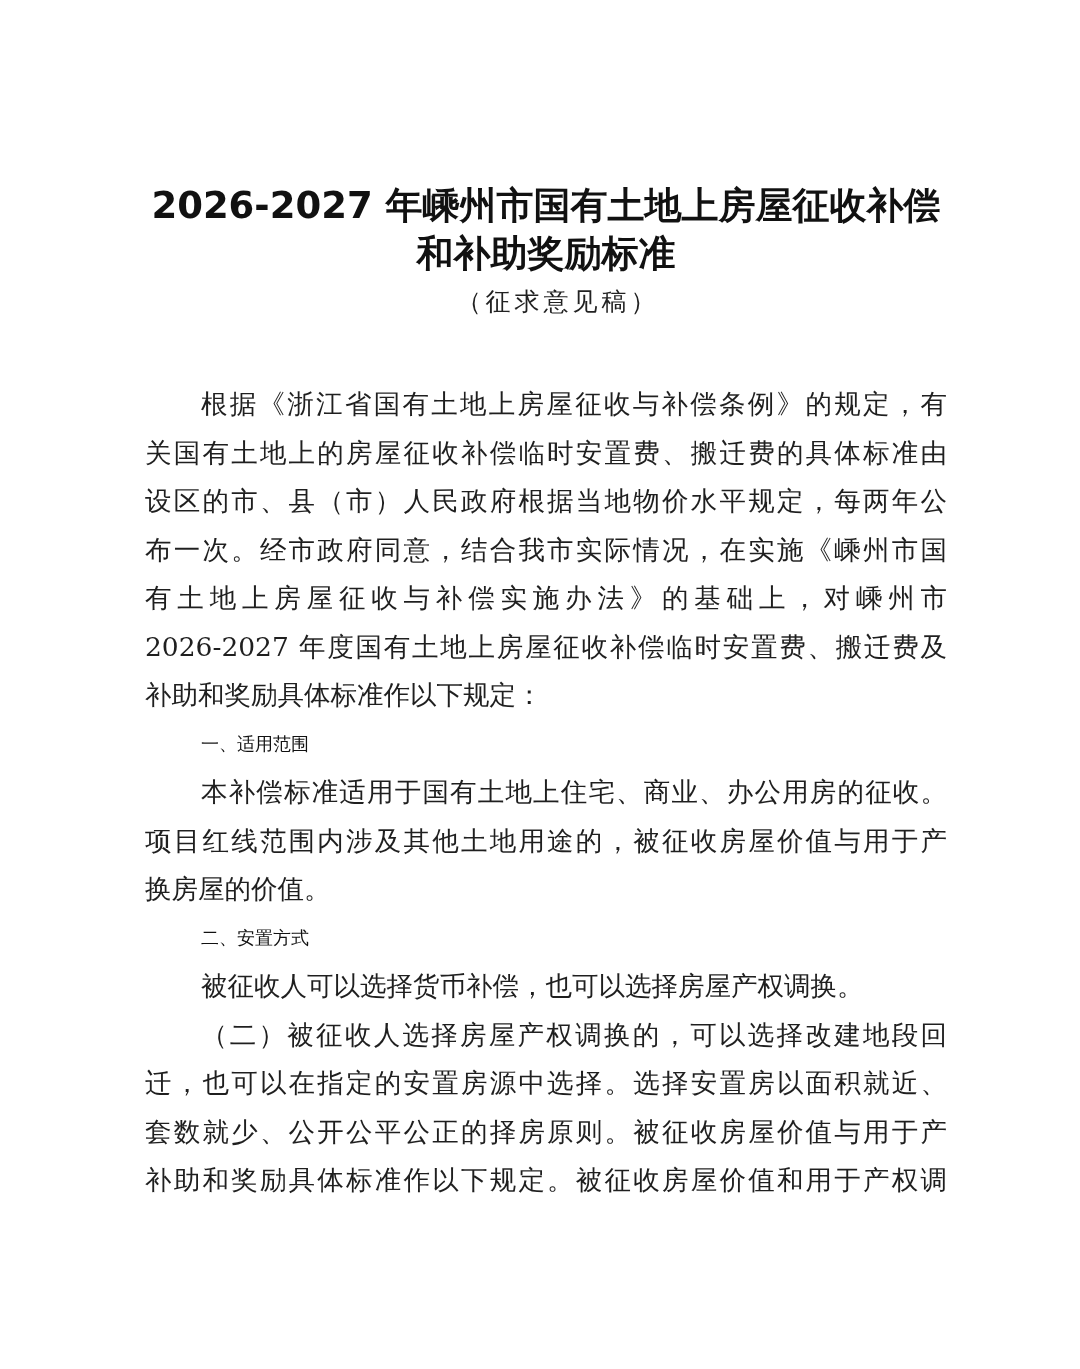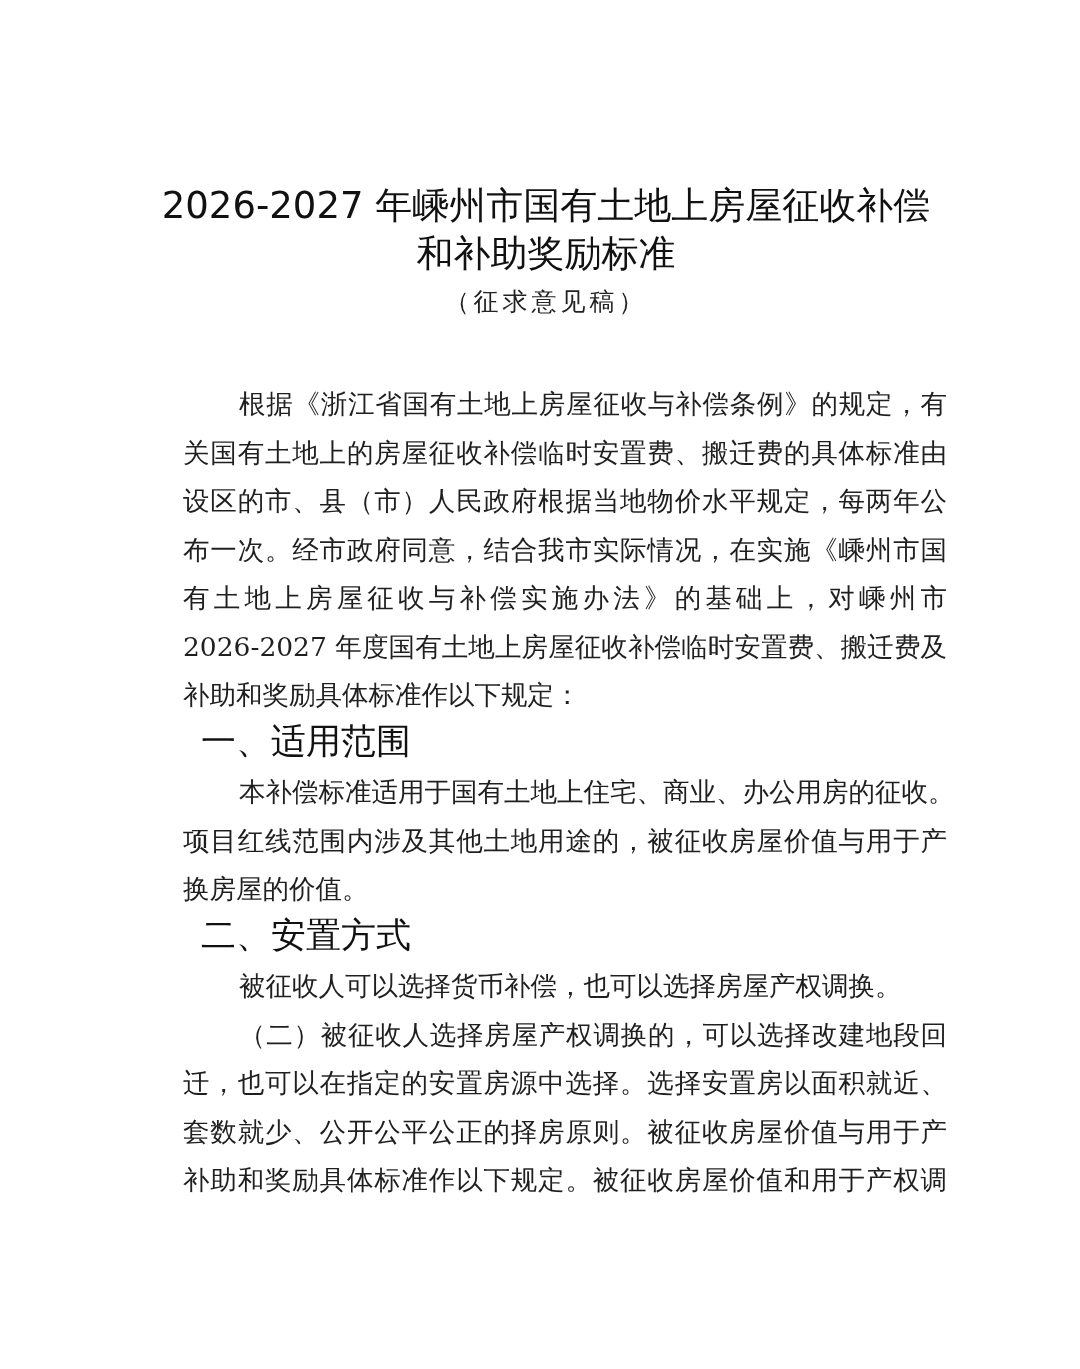--- a/index.html
+++ b/index.html
@@ -24,28 +24,28 @@
       position: absolute;
       left: 0;
       width: 802px;
       text-align: center;
       font-family: "DejaVu Sans", "Liberation Sans", sans-serif;
       font-size: 37px;
       line-height: 60px;
       color: #111111;
       letter-spacing: 0px;
       margin: 0;
-      font-weight: normal;
+      font-weight: bold;
     }
     .title-line1 { top: 176px; white-space: nowrap; }
     .title-line2 { top: 224px; }
     .subtitle {
       position: absolute;
       top: 282px;
-      left: 0;
+      left: 12px;
       width: 802px;
       text-align: center;
       font-family: "DejaVu Serif", "Liberation Serif", serif;
       font-size: 25px;
       line-height: 40px;
       color: #222222;
       letter-spacing: 4px;
     }
     .body-text {
       position: absolute;
@@ -59,30 +59,29 @@
       text-align: justify;
       text-align-last: justify;
     }
     .line {
       display: block;
       height: 48.5px;
       white-space: nowrap;
       overflow: visible;
       text-align: justify;
       text-align-last: justify;
-      margin-left: 38px;
     }
     .line.indent { padding-left: 56px; }
     .line.last { text-align-last: left; }
     .heading {
       display: block;
       height: 48.5px;
       padding-left: 56px;
-      font-family: Liberation Mono, monospace;
-      font-size: 35px;
+      font-family: Liberation Sans, sans-serif;
+      font-size: 18px;
       color: #111111;
       text-align-last: left;
       white-space: nowrap;
     }
   </style>
 </head>
 <body>
 
 <div class="page">
 

